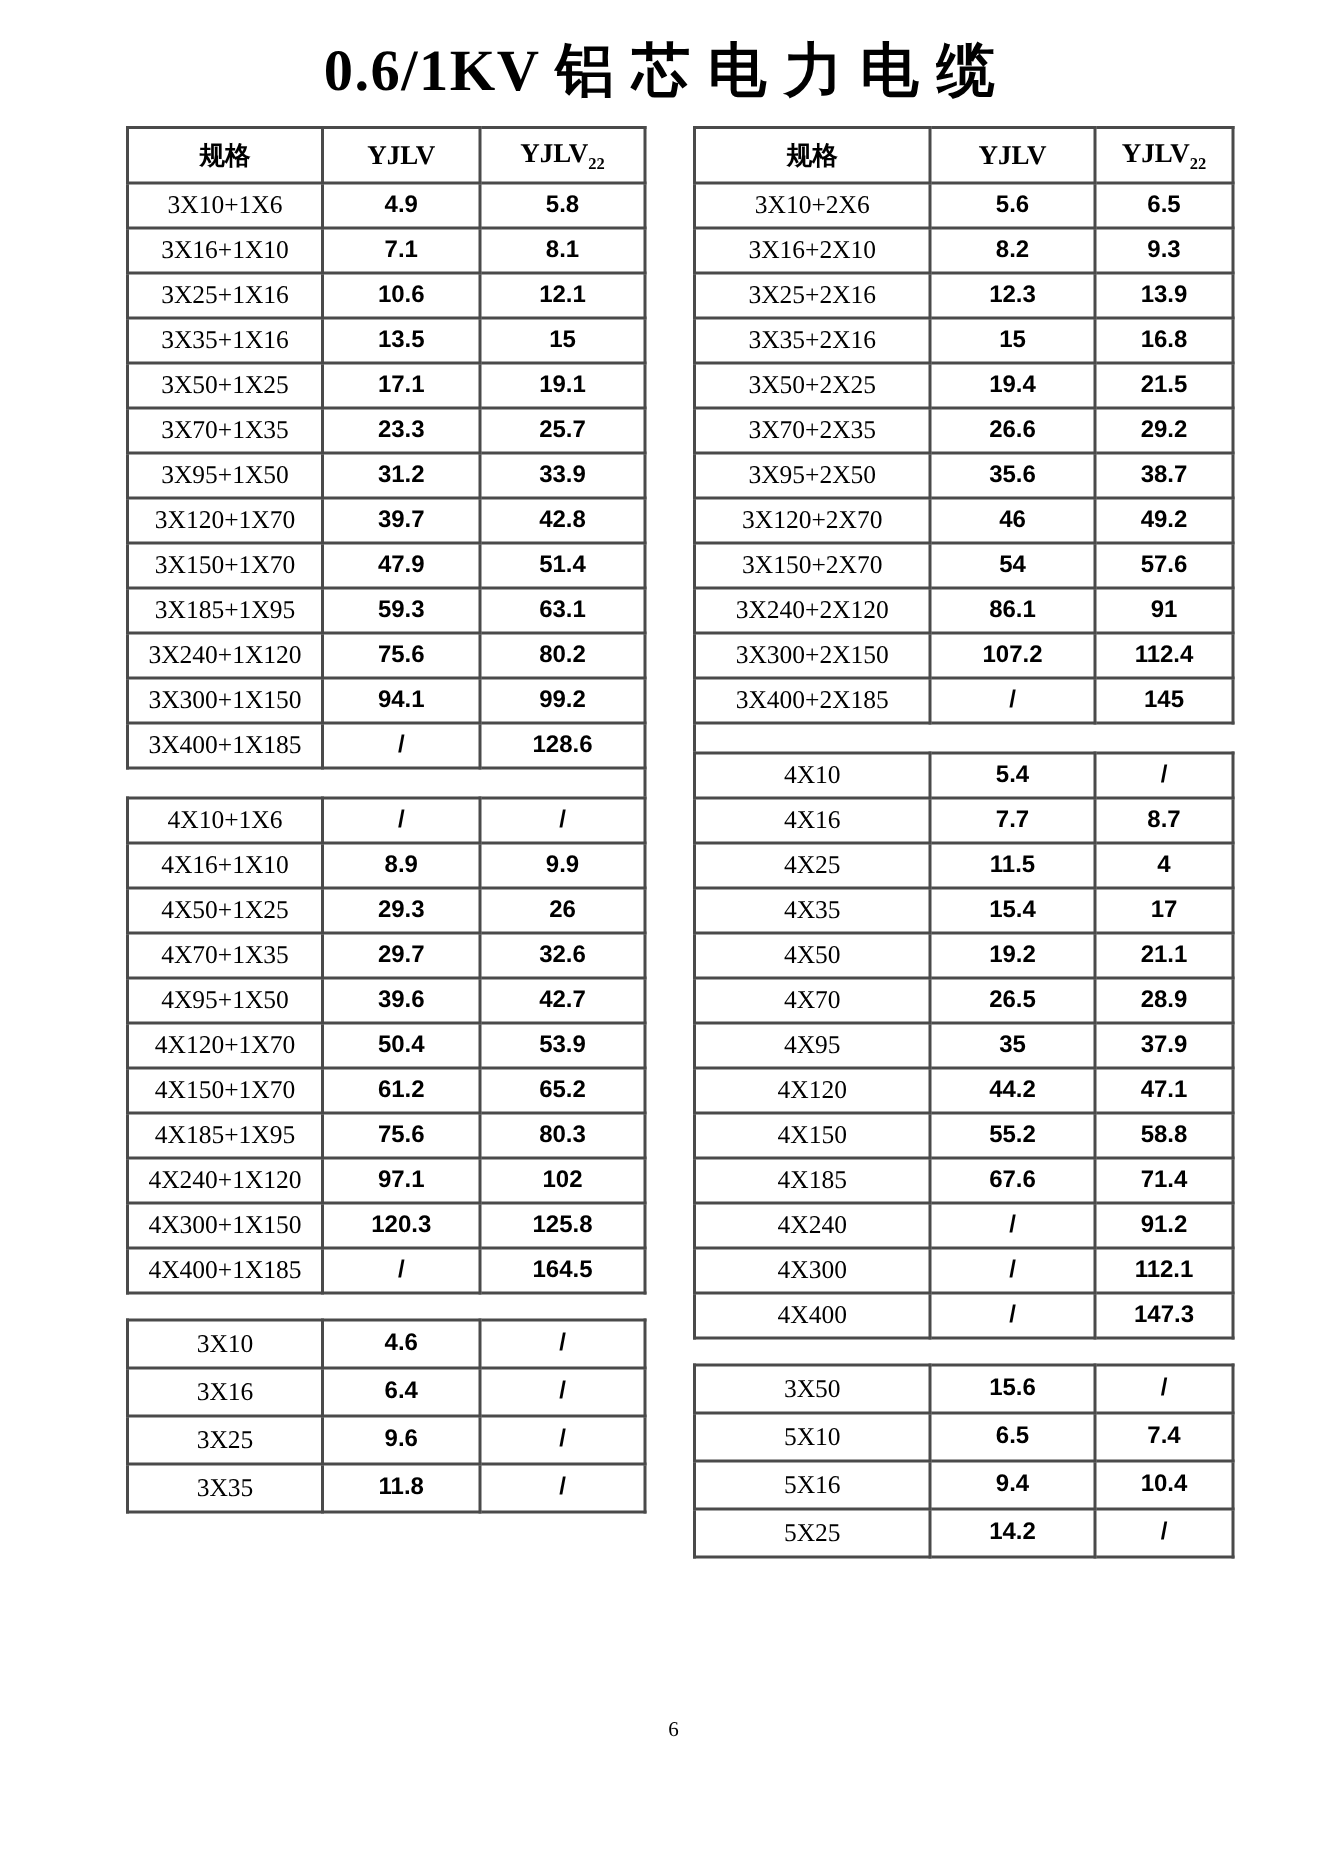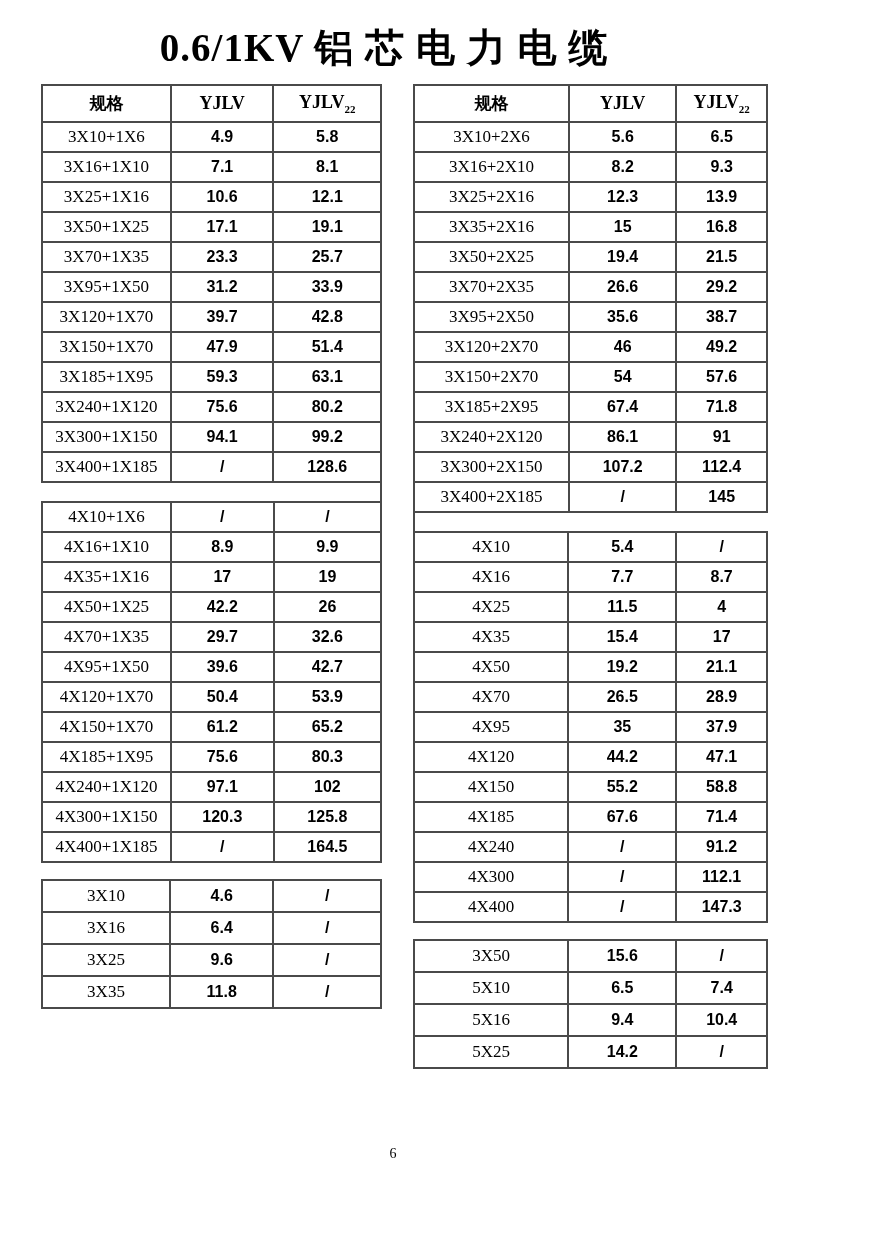--- a/index.html
+++ b/index.html
@@ -1,39 +1,39 @@
 <!DOCTYPE html>
 <html><head>
 <meta charset="utf-8">
 <style>
   html, body { margin: 0; padding: 0; background: #ffffff; }
   .page {
     position: relative;
-    width: 768px;
+    width: 880px;
     height: 1245px;
     background: #ffffff;
     color: #000000;
     font-family: "Liberation Serif", serif;
     overflow: hidden;
   }
   .title {
     margin: 0;
     padding-top: 22px;
     height: 62px;
     text-align: center;
     font-family: "Liberation Serif", serif;
     font-weight: bold;
     font-size: 39px;
     line-height: 52px;
     letter-spacing: 1px;
     white-space: nowrap;
   }
   .columns {
     display: flex;
-    padding-left: 41px;
+    padding-left: 84px;
     gap: 31px;
     align-items: flex-start;
   }
   table {
     border-collapse: collapse;
     table-layout: fixed;
   }
   td, th {
     border: 2px solid #4a4a4a;
     text-align: center;
@@ -110,20 +110,25 @@
               <td class="spec">3X16+1X10</td>
               <td class="num">7.1</td>
               <td class="num">8.1</td>
             </tr>
             <tr>
               <td class="spec">3X25+1X16</td>
               <td class="num">10.6</td>
               <td class="num">12.1</td>
             </tr>
             <tr>
+              <td class="spec">3X35+1X16</td>
+              <td class="num">13.5</td>
+              <td class="num">15</td>
+            </tr>
+            <tr>
               <td class="spec">3X50+1X25</td>
               <td class="num">17.1</td>
               <td class="num">19.1</td>
             </tr>
             <tr>
               <td class="spec">3X70+1X35</td>
               <td class="num">23.3</td>
               <td class="num">25.7</td>
             </tr>
             <tr>
@@ -175,27 +180,22 @@
               <td class="spec">4X10+1X6</td>
               <td class="num">/</td>
               <td class="num">/</td>
             </tr>
             <tr>
               <td class="spec">4X16+1X10</td>
               <td class="num">8.9</td>
               <td class="num">9.9</td>
             </tr>
             <tr>
-              <td class="spec">4X35+1X16</td>
-              <td class="num">17</td>
-              <td class="num">19</td>
-            </tr>
-            <tr>
               <td class="spec">4X50+1X25</td>
-              <td class="num">42.2</td>
+              <td class="num">29.3</td>
               <td class="num">26</td>
             </tr>
             <tr>
               <td class="spec">4X70+1X35</td>
               <td class="num">29.7</td>
               <td class="num">32.6</td>
             </tr>
             <tr>
               <td class="spec">4X95+1X50</td>
               <td class="num">39.6</td>
@@ -319,25 +319,20 @@
               <td class="spec">3X120+2X70</td>
               <td class="num">46</td>
               <td class="num">49.2</td>
             </tr>
             <tr>
               <td class="spec">3X150+2X70</td>
               <td class="num">54</td>
               <td class="num">57.6</td>
             </tr>
             <tr>
-              <td class="spec">3X185+2X95</td>
-              <td class="num">67.4</td>
-              <td class="num">71.8</td>
-            </tr>
-            <tr>
               <td class="spec">3X240+2X120</td>
               <td class="num">86.1</td>
               <td class="num">91</td>
             </tr>
             <tr>
               <td class="spec">3X300+2X150</td>
               <td class="num">107.2</td>
               <td class="num">112.4</td>
             </tr>
             <tr>

